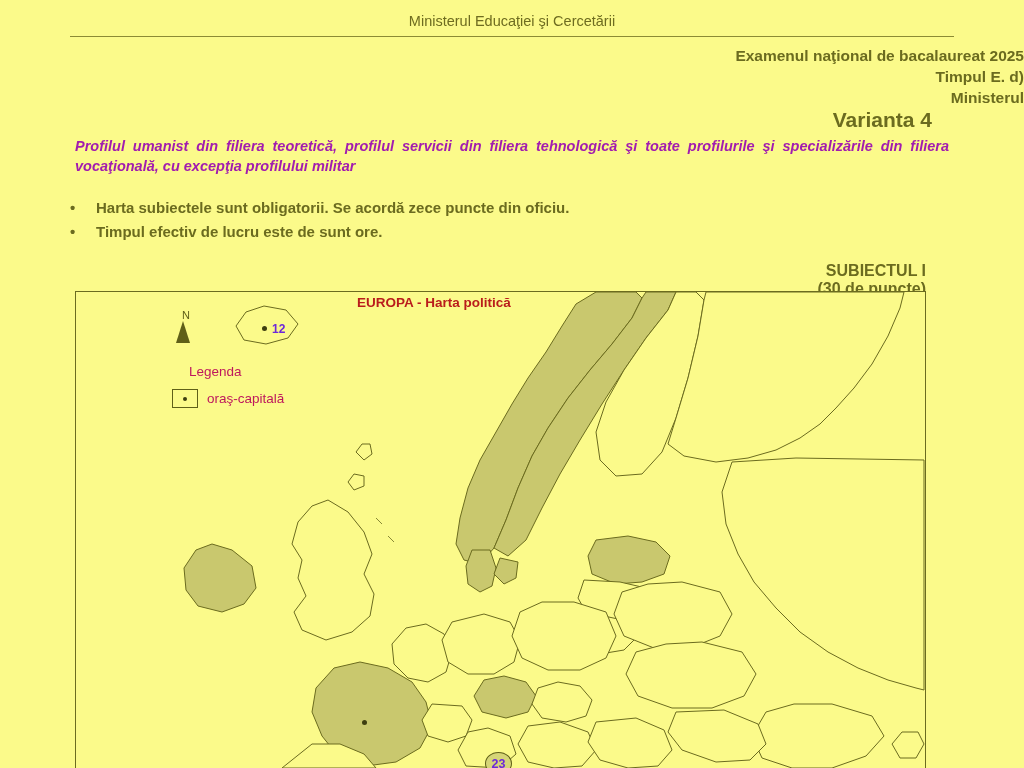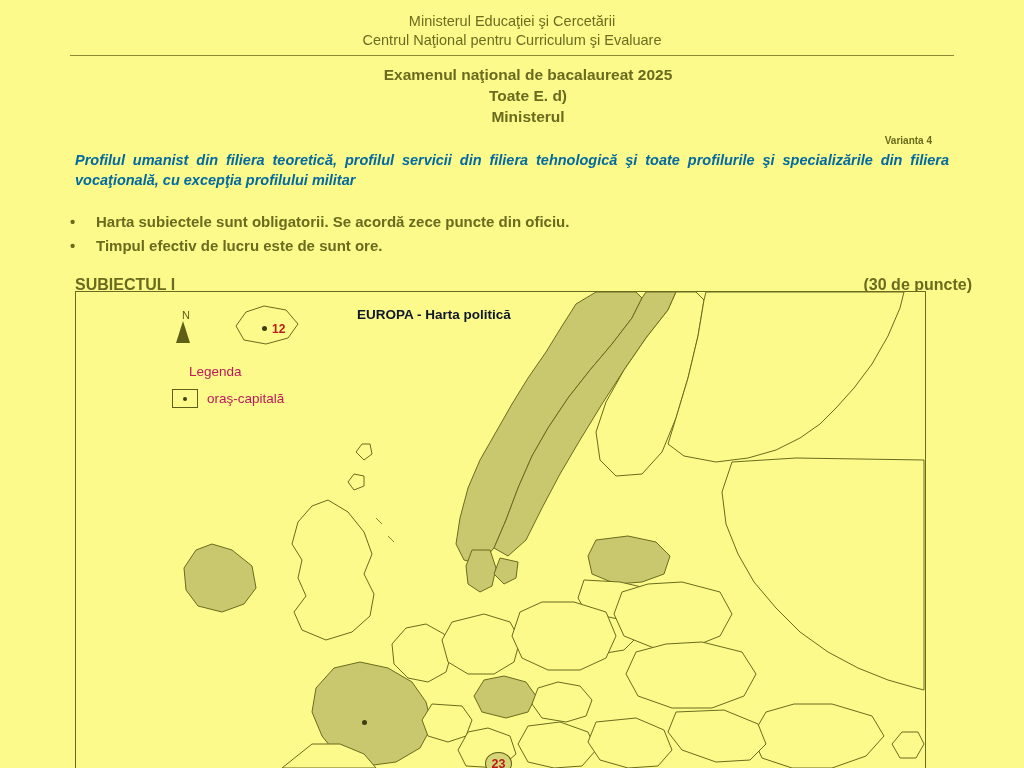--- a/index.html
+++ b/index.html
@@ -28,45 +28,45 @@
     font-size: 14.5px;
     line-height: 19px;
     color: #6e6c20;
   }
   .hr-rule {
     border: none;
     border-top: 1px solid #8b8a34;
     margin: 5px 70px 0 70px;
   }
   .title-block {
-    text-align: center;
+    text-align: right;
     margin-top: 8px;
     margin-left: 32px;
   }
   .title-line {
     font-size: 15.5px;
     font-weight: bold;
     line-height: 21px;
     color: #6b6b1f;
   }
   .variant {
     text-align: right;
-    font-size: 10px;
-    font-weight: bold;
-    margin: 8px 92px 0 0;
+    font-size: 21px;
+    font-weight: bold;
+    margin: 0 92px 0 0;
     color: #6b6b1f;
   }
   .profile {
     margin: 4px 75px 0 75px;
     font-size: 14.5px;
     font-weight: bold;
     font-style: italic;
     line-height: 20px;
     text-align: justify;
-    color: #0369a1;
+    color: #a21caf;
   }
   .bullets {
     margin: 20px 0 0 70px;
   }
   .bullet-row {
     display: flex;
     align-items: flex-start;
     font-size: 15px;
     font-weight: bold;
     line-height: 24px;
@@ -75,24 +75,25 @@
   .bullet-dot {
     width: 26px;
     flex: 0 0 26px;
     text-align: left;
     font-size: 15px;
   }
   .subject-row {
     display: flex;
     justify-content: space-between;
     align-items: flex-end;
-    margin: 18px 52px 0 75px;
+    margin: 18px 98px 0 75px;
     font-size: 16px;
     font-weight: bold;
     color: #6b6b1f;
+    flex-direction: column;
   }
   .map-frame {
     position: absolute;
     left: 75px;
     top: 291px;
     width: 851px;
     height: 477px;
     border: 1px solid #6b6b1f;
     border-bottom: none;
     box-sizing: border-box;
@@ -100,24 +101,24 @@
     background: #fbfa8a;
   }
   .map-svg {
     position: absolute;
     left: 0;
     top: 0;
   }
   .map-title {
     position: absolute;
     left: 281px;
-    top: 15px;
+    top: 3px;
     font-size: 13.5px;
     font-weight: bold;
-    color: #0f172a;
+    color: #b91c1c;
     text-align: center;
   }
   .legend-title {
     position: absolute;
     left: 113px;
     top: 72px;
     font-size: 13.5px;
     color: #be185d;
   }
   .legend-box {
@@ -160,21 +161,21 @@
     width: 0;
     height: 0;
     border-left: 7px solid transparent;
     border-right: 7px solid transparent;
     border-bottom: 22px solid #5f5f18;
   }
   .num-badge {
     position: absolute;
     font-size: 12px;
     font-weight: bold;
-    color: #b91c1c;
+    color: #6d28d9;
     white-space: nowrap;
   }
   .num-badge.circ {
     width: 25px;
     height: 21px;
     border: 1px solid #5f5f18;
     border-radius: 50%;
     background: #d6d577;
     display: flex;
     align-items: center;
@@ -189,27 +190,26 @@
     background: #3e3e10;
   }
 </style>
 </head>
 <body>
 
 <div class="page">
 
   <div class="header-block">
     <div class="header-line">Ministerul Educaţiei şi Cercetării</div>
-    <div class="header-line">Centrul Naţional pentru Curriculum şi Evaluare</div>
   </div>
   <hr class="hr-rule">
 
   <div class="title-block">
     <div class="title-line">Examenul naţional de bacalaureat 2025</div>
-    <div class="title-line">Toate E. d)</div>
+    <div class="title-line">Timpul E. d)</div>
     <div class="title-line">Ministerul</div>
   </div>
 
   <div class="variant">Varianta 4</div>
 
   <div class="profile">Profilul umanist din filiera teoretică, profilul servicii din filiera tehnologică şi toate profilurile şi specializările din filiera vocaţională, cu excepţia profilului militar</div>
 
   <div class="bullets">
     <div class="bullet-row">
       <span class="bullet-dot">•</span>

